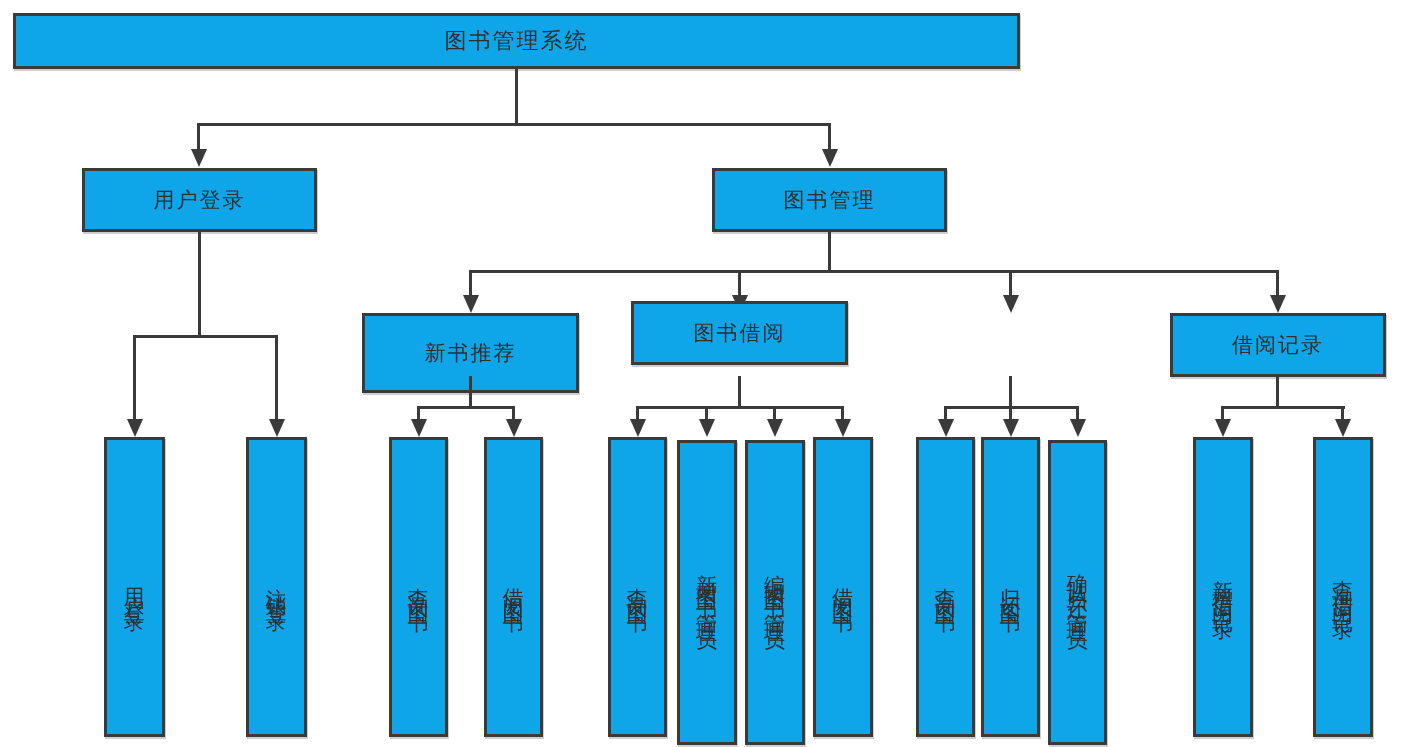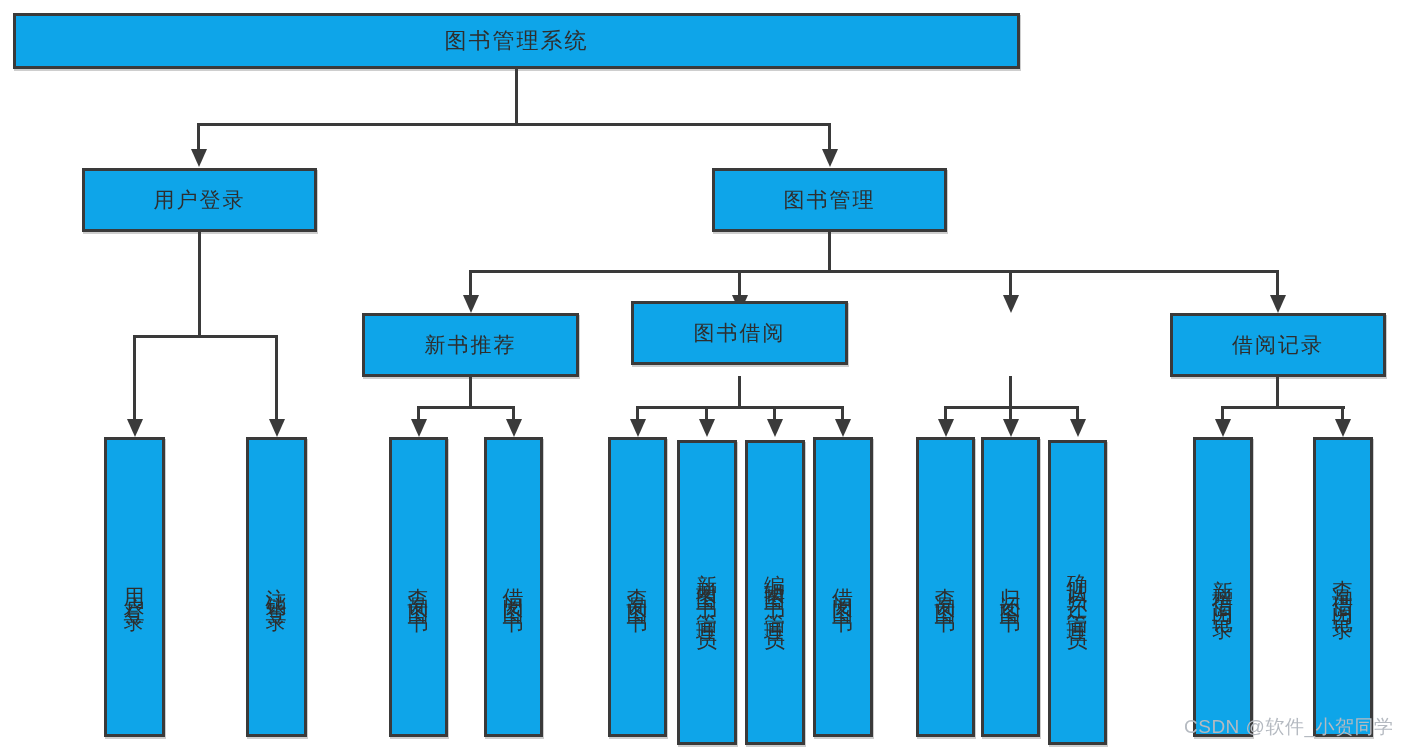--- a/index.html
+++ b/index.html
@@ -71,21 +71,21 @@
   <div class="hline" style="left:469px;top:270px;width:810px;"></div>
   <div class="vline" style="left:469px;top:270px;height:27px;"></div>
   <div class="arrowhead" style="left:463px;top:295px;"></div>
   <div class="vline" style="left:738px;top:270px;height:27px;"></div>
   <div class="arrowhead" style="left:732px;top:295px;"></div>
   <div class="vline" style="left:1009px;top:270px;height:27px;"></div>
   <div class="arrowhead" style="left:1003px;top:295px;"></div>
   <div class="vline" style="left:1276px;top:270px;height:27px;"></div>
   <div class="arrowhead" style="left:1270px;top:295px;"></div>
 
-  <div class="node h" style="left:362px;top:313px;width:217px;height:64px;">
+  <div class="node h" style="left:362px;top:313px;width:217px;height:80px;">
     <span>新书推荐</span>
   </div>
   <div class="node h" style="left:631px;top:301px;width:217px;height:64px;">
     <span>图书借阅</span>
   </div>
   <div class="node h" style="left:1170px;top:313px;width:216px;height:64px;">
     <span>借阅记录</span>
   </div>
 
   <div class="vline" style="left:469px;top:376px;height:33px;"></div>
@@ -159,15 +159,14 @@
     <span>确认归还（管理员）</span>
   </div>
 
   <div class="node v" style="left:1193px;top:437px;width:60px;height:300px;">
     <span>新增借阅记录</span>
   </div>
   <div class="node v" style="left:1313px;top:437px;width:60px;height:300px;">
     <span>查询借阅记录</span>
   </div>
 
-  <div class="watermark">CSDN @软件_小贺同学</div>
 
 </div>
 
 </body></html>

